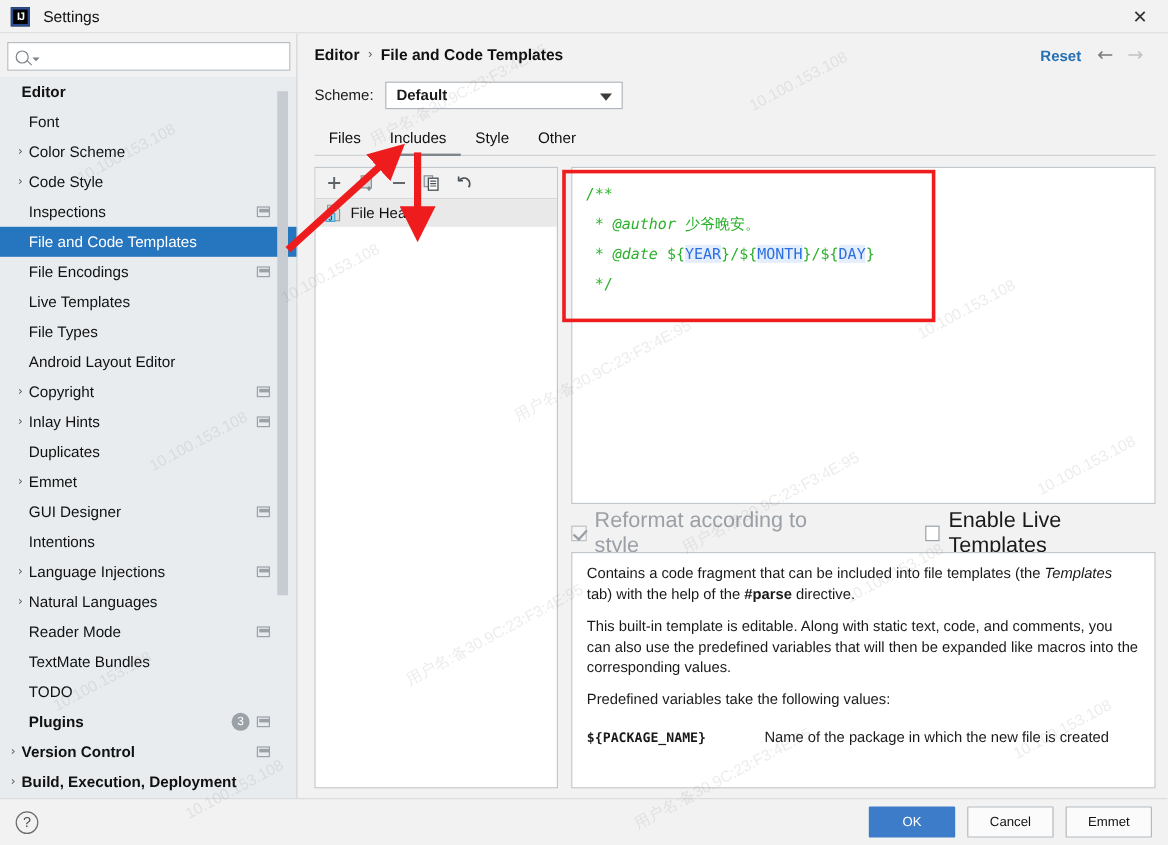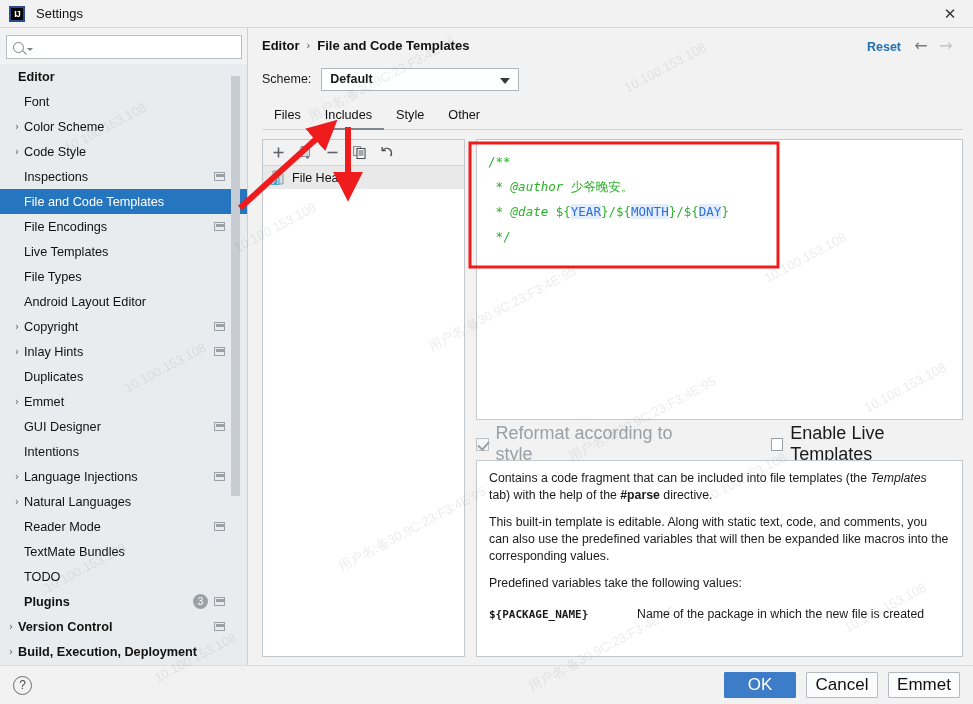--- a/index.html
+++ b/index.html
@@ -274,21 +274,21 @@
     display:flex; align-items:center;
   }
   #help-btn {
     width:19px; height:19px; border-radius:50%;
     border:1.3px solid #6d6d6d; color:#4a4a4a;
     font-size:12px; display:flex; align-items:center; justify-content:center;
     margin-left:13px; cursor:pointer;
   }
   #btns { margin-left:auto; margin-right:13px; display:flex; gap:10px; }
   .dbtn {
-    min-width:72px; height:26px; font-size:17px;
+    min-width:72px; height:26px; font-size:11px;
     border:1px solid #b5bbc0; background:#fbfbfb; color:#111;
     display:flex; align-items:center; justify-content:center;
     cursor:pointer; border-radius:1px;
   }
   .dbtn.primary { background:#3d7cc9; border-color:#3d7cc9; color:#fff; }
 
   
   #annots { position:absolute; left:0; top:0; width:973px; height:704px;
             pointer-events:none; }
   

